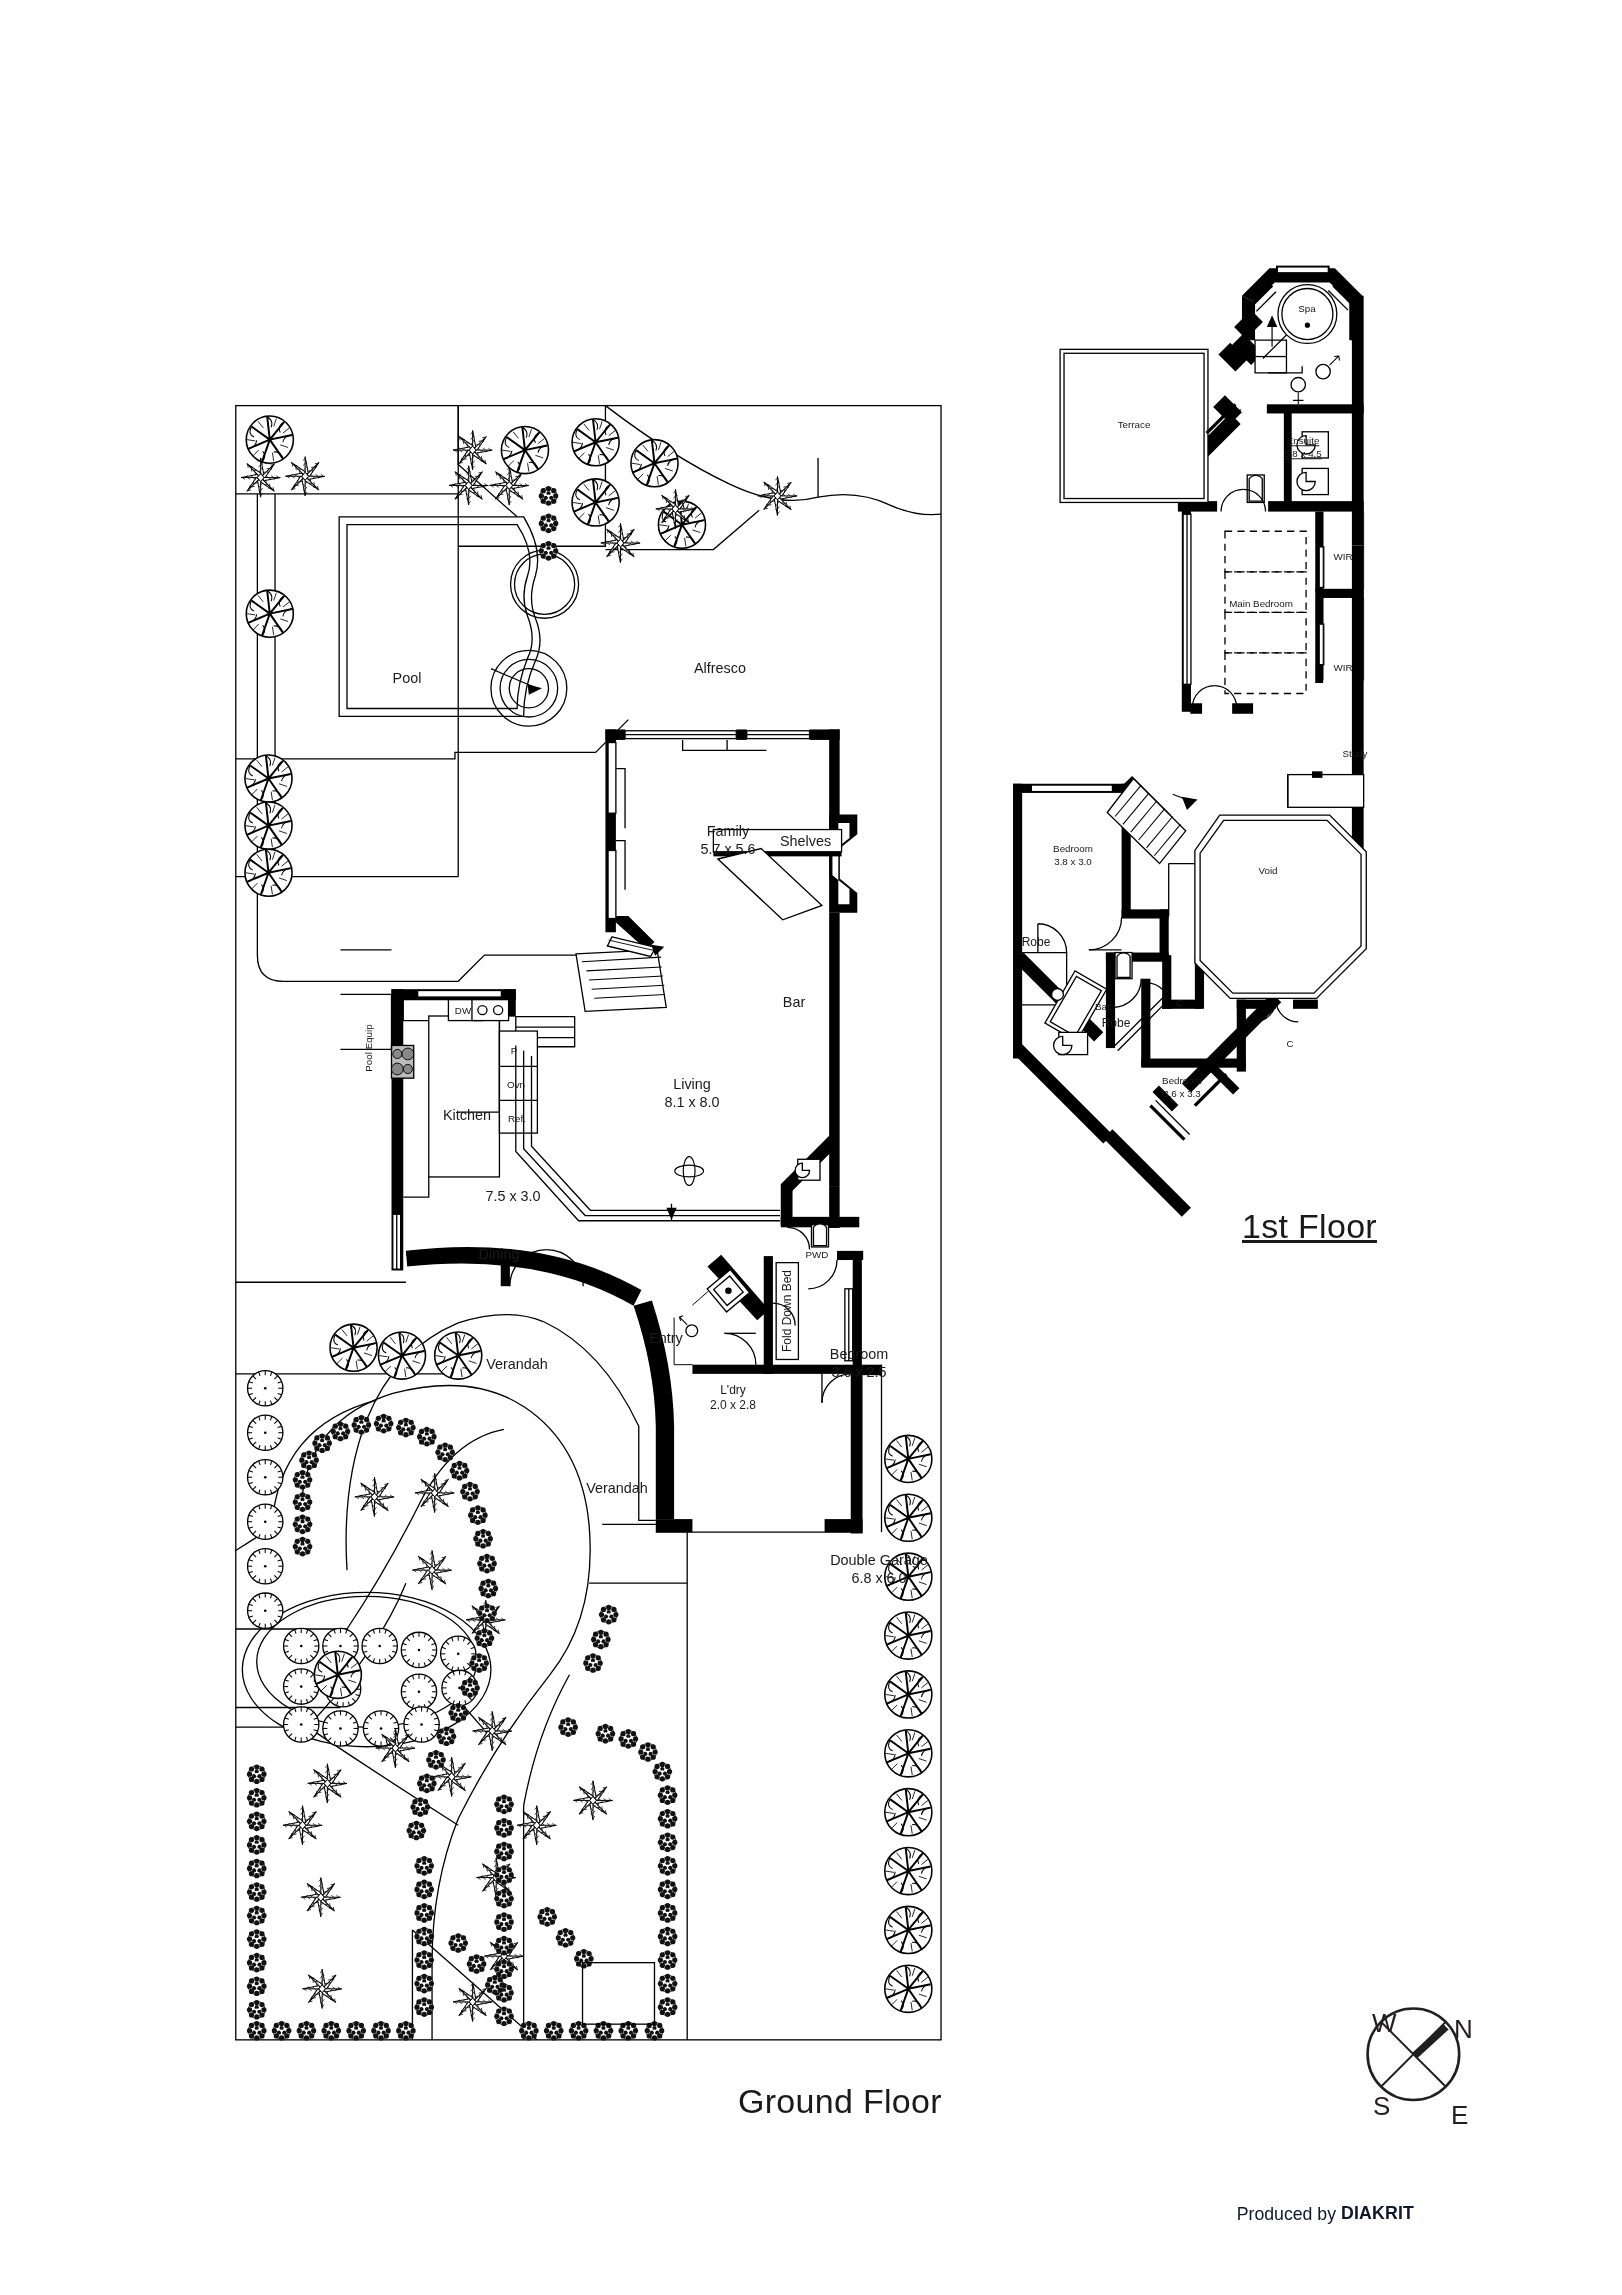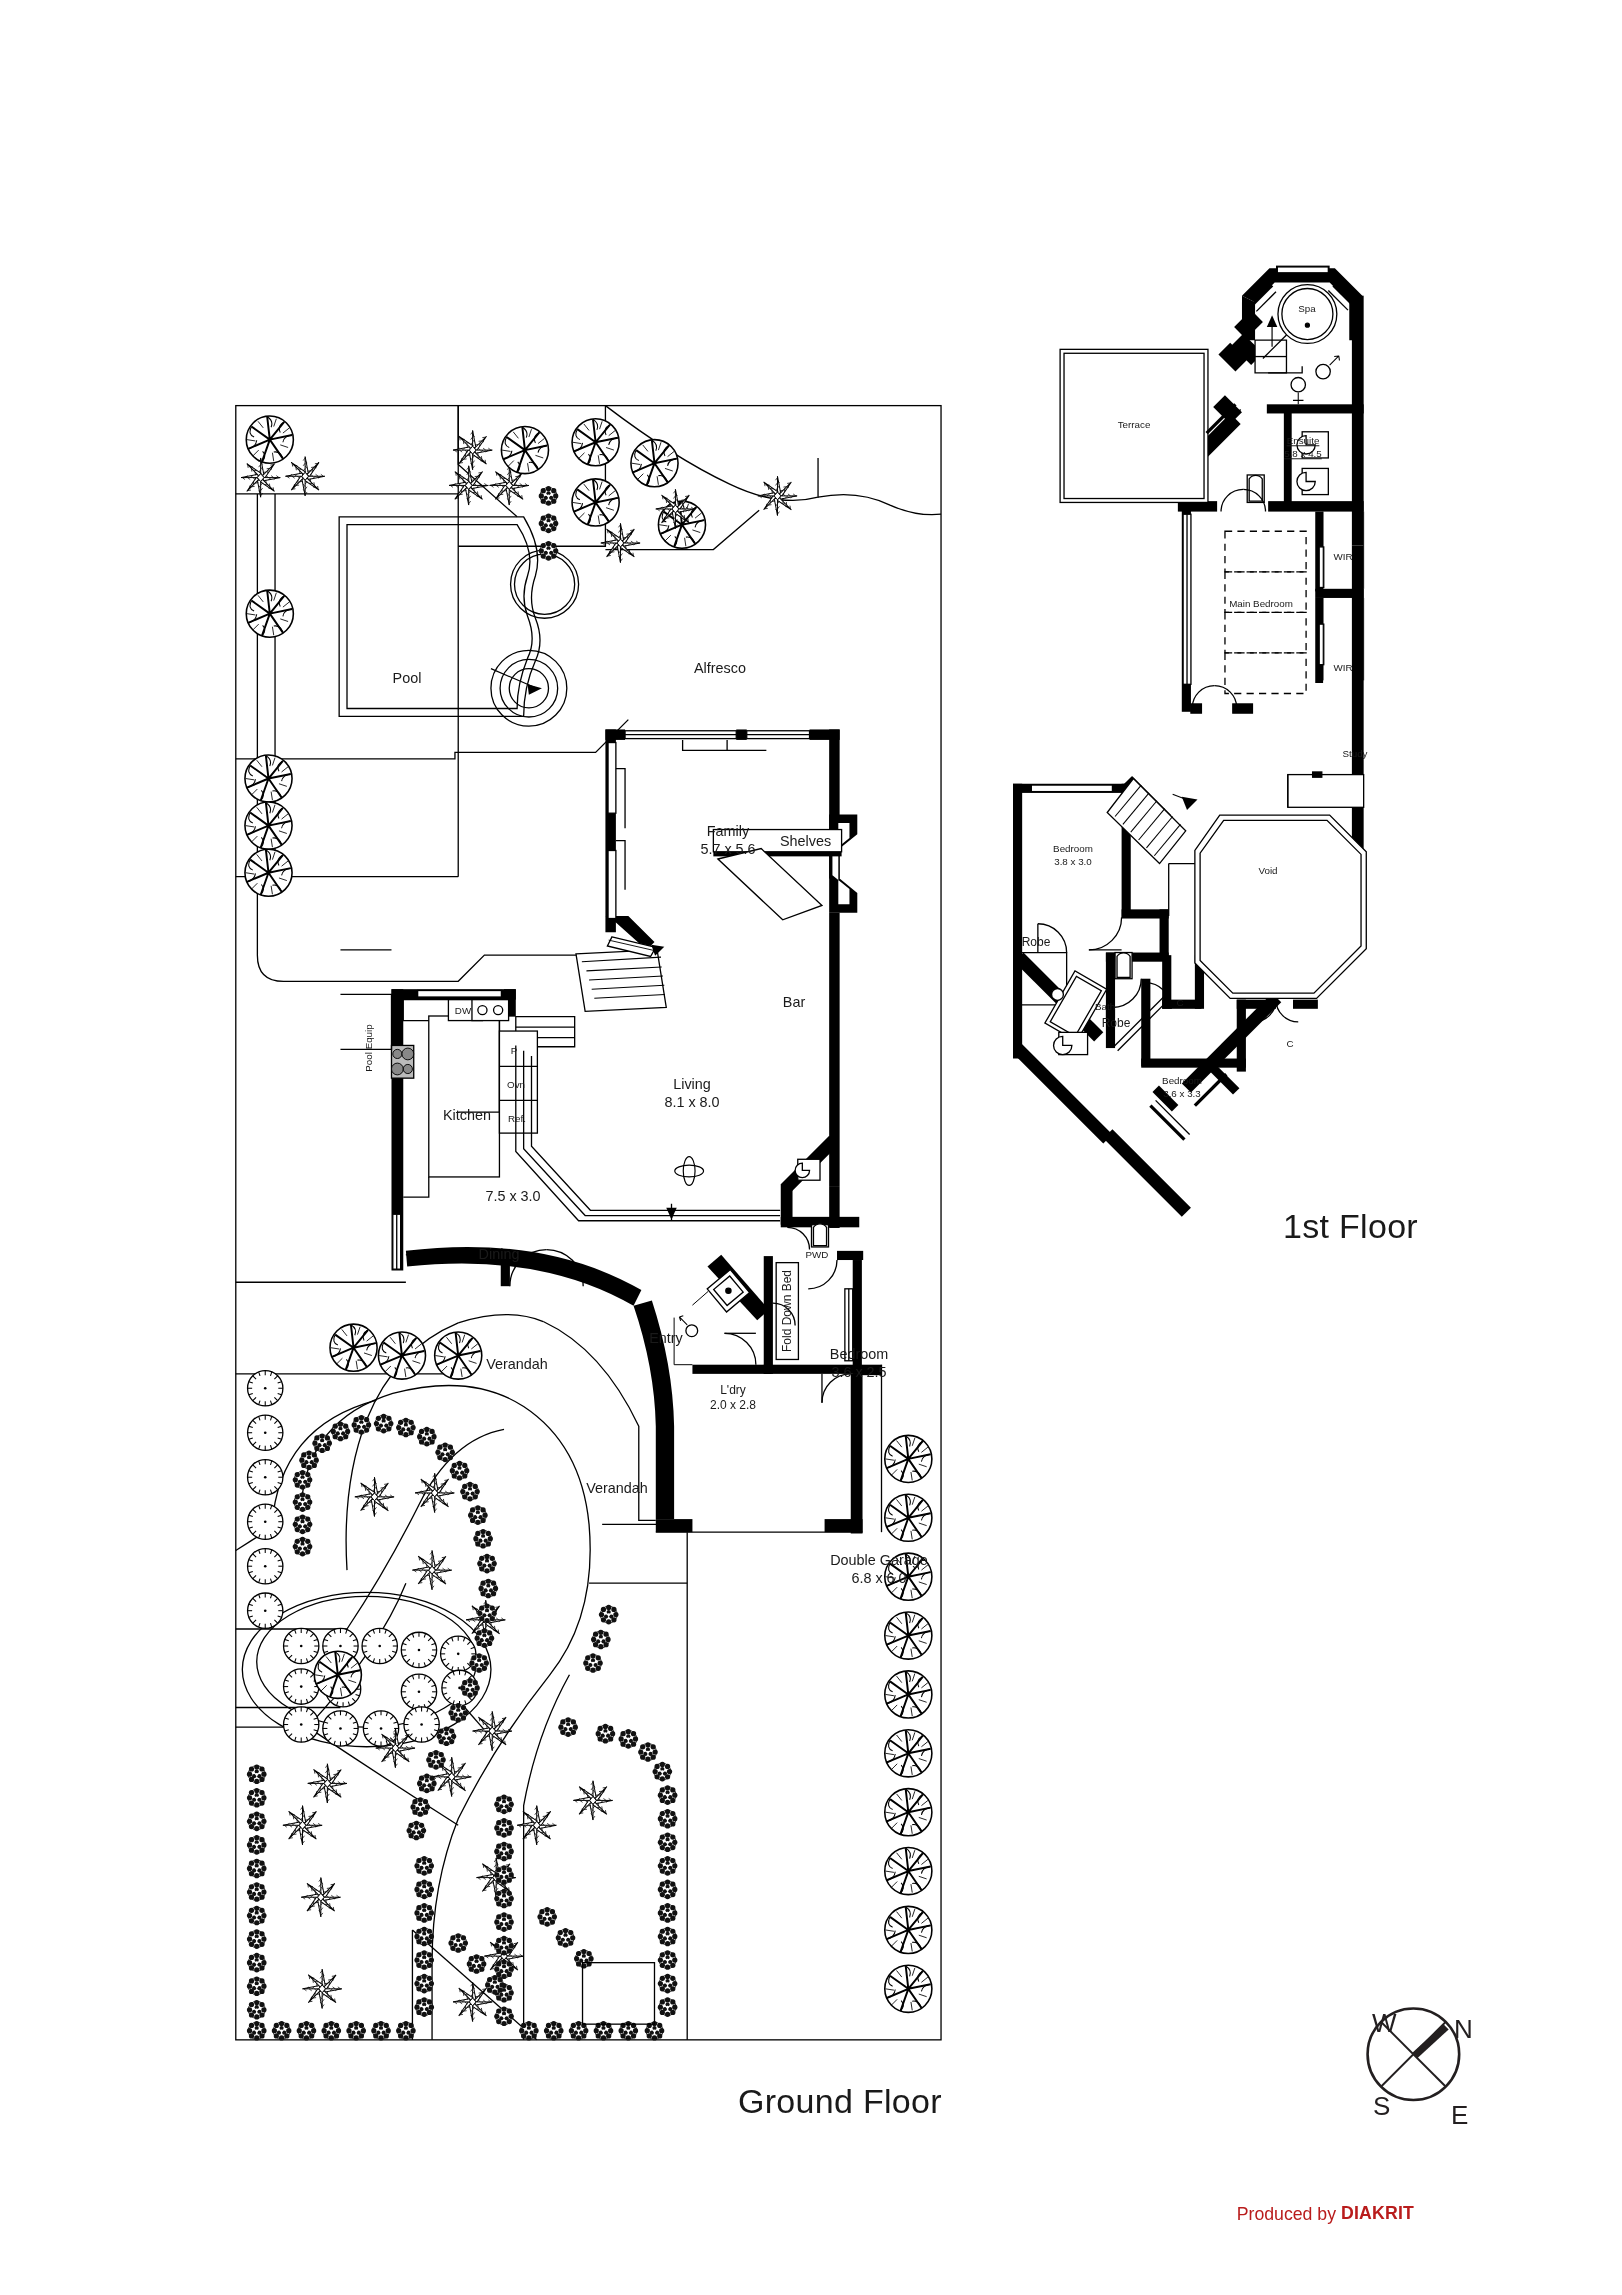--- a/index.html
+++ b/index.html
@@ -9,21 +9,21 @@
   svg{display:block;}
   .lbl{position:absolute;font-family:"Liberation Sans","DejaVu Sans",sans-serif;
        color:#1a1a1a;white-space:nowrap;text-align:center;}
   .ctr{transform:translate(-50%,-50%);}
   .floor-title{font-size:34px;letter-spacing:0.3px;}
   .room-name{font-size:14.4px;line-height:1.22;}
   .room-name .dim{display:block;font-size:14.4px;}
   .small{font-size:9.8px;}
   .tiny{font-size:12px;}
   .vert{writing-mode:vertical-rl;transform:translate(-50%,-50%) rotate(180deg);}
-  .brand{position:absolute;font-size:17.7px;color:#b91c1c;}
+  .brand{position:absolute;font-size:17.7px;color:#0f172a;}
   .brand b{font-weight:bold;letter-spacing:0.2px;}
   .compass-letter{position:absolute;font-size:26px;color:#231f20;}
 </style>
 </head>
 <body>
 
 <div class="sheet">
 
 <svg width="1623" height="2295" viewBox="0 0 2480 3508">
   <defs>
@@ -816,21 +816,21 @@
   <span>Robe</span>
 </div>
 <div class="lbl ctr small" style="left:1180px;top:1002px;">
   <span>C</span>
 </div>
 <div class="lbl ctr small" style="left:1290px;top:1043px;">
   <span>C</span>
 </div>
 
 <div class="lbl floor-title" style="left:738px;top:2082px;">Ground Floor</div>
-<div class="lbl floor-title" style="left:1283px;top:1207px;">1st Floor</div>
+<div class="lbl floor-title" style="left:1242px;top:1207px;text-decoration:underline;">1st Floor</div>
 
 <div class="compass-letter" style="left:1372px;top:2008px;">W</div>
 <div class="compass-letter" style="left:1454px;top:2014px;">N</div>
 <div class="compass-letter" style="left:1373px;top:2091px;">S</div>
 <div class="compass-letter" style="left:1451px;top:2100px;">E</div>
 
 <div class="brand" style="left:1336px;top:2204px;transform:translateX(-100%);">
   <span>Produced by </span>
 </div>
 <div class="brand" style="left:1341px;top:2203px;">

